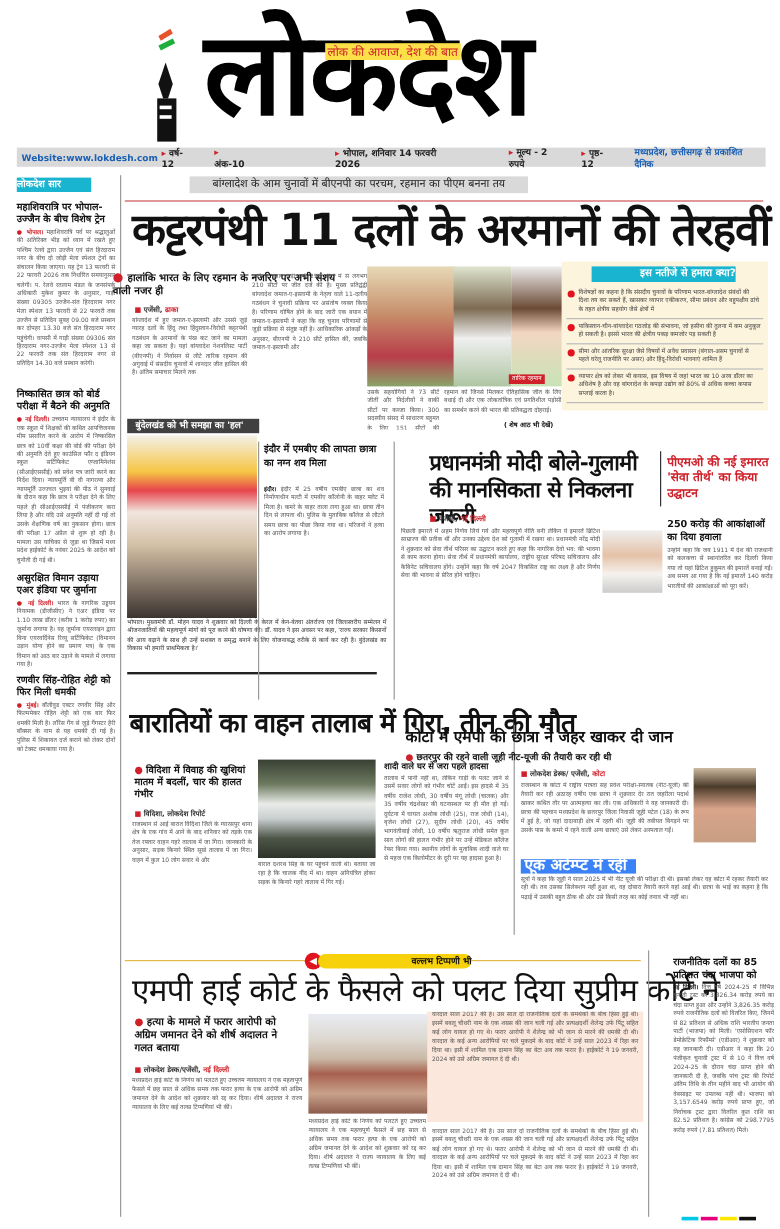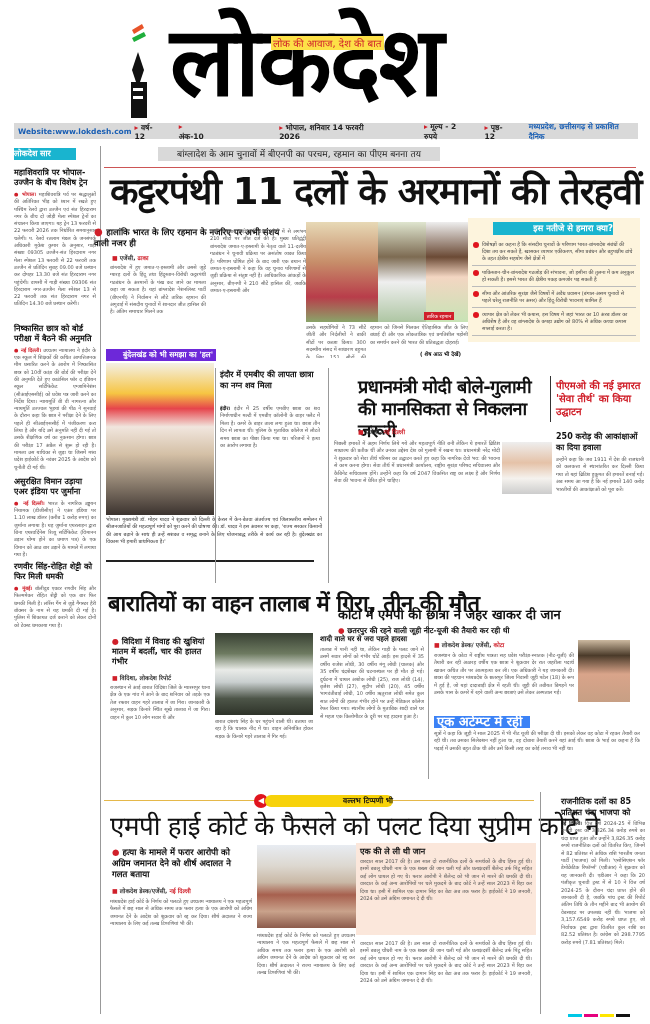--- a/index.html
+++ b/index.html
@@ -30,21 +30,21 @@
 .byline .city{color:#d0202a}
 .col{font-size:5px;line-height:7.4px;color:#555;text-align:justify}
 .photo-w1{left:306px;top:222px;width:75px;height:100px;background:linear-gradient(180deg,#e7d9b6 0%,#c78e6a 40%,#b83d4a 75%,#8aa46a 100%)}
 .photo-w2{left:380px;top:222px;width:50px;height:100px;background:linear-gradient(180deg,#dfe5cf 0%,#7d6b52 35%,#efefef 60%,#aec6a3 100%)}
 .photo-woman{left:430px;top:222px;width:40px;height:100px;background:linear-gradient(180deg,#eee 0%,#6b4a35 35%,#f3d6c2 55%,#c7e3b5 100%)}
 .caption-tag{left:424px;top:312px;width:30px;height:8px;background:#d0202a;color:#fff;font-size:5px;line-height:8px;text-align:center}
 .box-q{left:468px;top:218px;width:172px;height:124px;background:#fdf4dd}
 .box-q-title{left:493px;top:222px;width:120px;height:13px;background:#19b4cf;color:#fff;font-size:8.5px;font-weight:bold;text-align:right;line-height:13px}
 .qitem{font-size:5px;line-height:7px;color:#444;padding:3px 2px 3px 10px;border-bottom:1px solid #bbb;position:relative}
 .qitem::before{content:"";position:absolute;left:1px;top:4px;width:6px;height:6px;border-radius:50%;background:#e0141e}
-.bund-tag{left:106px;top:349px;width:110px;height:12px;background:#6d28d9;color:#fff;font-size:7.5px;font-weight:bold;line-height:12px;padding-left:17px}
+.bund-tag{left:106px;top:349px;width:110px;height:12px;background:#404040;color:#fff;font-size:7.5px;font-weight:bold;line-height:12px;padding-left:7px}
 .bund-photo{left:106px;top:363px;width:108px;height:152px;background:linear-gradient(180deg,#f3f0e6 0%,#f6c543 20%,#e6454c 32%,#efe5e0 45%,#c9b39a 60%,#3b332f 100%)}
 .bund-photo2{left:213px;top:363px;width:110px;height:152px;background:linear-gradient(180deg,#f4efe0 0%,#e9cf7b 20%,#cc4a55 32%,#8fb067 40%,#e8e2cf 55%,#b8a78c 80%,#e17583 100%)}
 .bund-cap{left:106px;top:516px;width:216px}
 .ind-head{left:220px;top:370px;width:100px;font-size:8px;font-weight:bold;line-height:10.5px;color:#111}
 .pm-head{left:358px;top:376px;width:190px;font-size:18px;font-weight:900;line-height:22px;color:#111;letter-spacing:-0.5px}
 .pmo-head{left:556px;top:379px;width:90px;font-size:10px;font-weight:bold;line-height:13px;color:#d0202a}
 .k140{left:556px;top:432px;width:88px;font-size:8px;font-weight:bold;line-height:10.5px;color:#111}
 .bar-head{left:108px;top:590px;font-size:22px;font-weight:900;line-height:28px;color:#111;letter-spacing:-0.5px}
 .vid-sub{left:112px;top:637px;width:100px;font-size:8px;font-weight:bold;line-height:10px;color:#111}
 .vid-sub::before{content:"● ";color:#d0202a}
@@ -180,21 +180,20 @@
 <div class="abs" style="left:104px;top:800px;width:430px;height:1px;background:#e5b84a"></div>
 <div class="abs vallabh-dot">◀</div>
 <div class="abs vallabh">वल्लभ टिप्पणी भी</div>
 <div class="abs sc-head">एमपी हाई कोर्ट के फैसले को  पलट दिया सुप्रीम कोर्ट ने</div>
 <div class="abs sc-sub">हत्या के मामले में फरार आरोपी को अग्रिम जमानत देने को शीर्ष अदालत ने गलत बताया</div>
 <div class="abs byline" style="left:112px;top:887px"><span>लोकदेश डेस्क/एजेंसी,</span> <span class="city">नई दिल्ली</span></div>
 <div class="abs col" style="left:110px;top:898px;width:142px;height:110px;overflow:hidden">मध्यप्रदेश हाई कोर्ट के निर्णय को पलटते हुए उच्चतम न्यायालय ने एक महत्वपूर्ण फैसले में छह साल से अधिक समय तक फरार हत्या के एक आरोपी को अग्रिम जमानत देने के आदेश को शुक्रवार को रद्द कर दिया। शीर्ष अदालत ने राज्य न्यायालय के लिए कई तल्ख टिप्पणियां भी कीं।</div>
 <div class="abs sc-photo"></div>
 <div class="abs col" style="left:257px;top:932px;width:98px;height:76px;overflow:hidden">मध्यप्रदेश हाई कोर्ट के निर्णय को पलटते हुए उच्चतम न्यायालय ने एक महत्वपूर्ण फैसले में छह साल से अधिक समय तक फरार हत्या के एक आरोपी को अग्रिम जमानत देने के आदेश को शुक्रवार को रद्द कर दिया। शीर्ष अदालत ने राज्य न्यायालय के लिए कई तल्ख टिप्पणियां भी कीं।</div>
 <div class="abs sc-box">
-  <div class="sc-head-box sc-box-h">एक की ले ली थी जान</div>
   <div class="col" style="padding:0 4px;height:72px;overflow:hidden">वारदात साल 2017 की है। उस साल दो राजनीतिक दलों के समर्थकों के बीच हिंसा हुई थी। इसमें बबलू चौधरी नाम के एक शख्स की जान चली गई और प्रत्यक्षदर्शी शैलेन्द्र उर्फ पिंटू सहित कई लोग घायल हो गए थे। फरार आरोपी ने शैलेन्द्र को भी जान से मारने की धमकी दी थी। वारदात के कई अन्य आरोपियों पर चले मुकदमे के बाद कोर्ट ने उन्हें साल 2023 में रिहा कर दिया था। इसी में शामिल एक दामान सिंह का बेटा अब तक फरार है। हाईकोर्ट ने 19 जनवरी, 2024 को उसे अग्रिम जमानत दे दी थी।</div>
 </div>
 <div class="abs col" style="left:360px;top:940px;width:172px;height:68px;overflow:hidden">वारदात साल 2017 की है। उस साल दो राजनीतिक दलों के समर्थकों के बीच हिंसा हुई थी। इसमें बबलू चौधरी नाम के एक शख्स की जान चली गई और प्रत्यक्षदर्शी शैलेन्द्र उर्फ पिंटू सहित कई लोग घायल हो गए थे। फरार आरोपी ने शैलेन्द्र को भी जान से मारने की धमकी दी थी। वारदात के कई अन्य आरोपियों पर चले मुकदमे के बाद कोर्ट ने उन्हें साल 2023 में रिहा कर दिया था। इसी में शामिल एक दामान सिंह का बेटा अब तक फरार है। हाईकोर्ट ने 19 जनवरी, 2024 को उसे अग्रिम जमानत दे दी थी।</div>
 
 <div class="abs vline" style="left:540px;top:792px;height:222px"></div>
 <div class="abs raj-head">राजनीतिक दलों का 85 प्रतिशत चंदा भाजपा को</div>
 <div class="abs col" style="left:561px;top:820px;width:84px;height:188px;overflow:hidden"><b style="color:#111">नई दिल्ली।</b> <span>वित्त वर्ष 2024-25 में विभिन्न चुनावी ट्रस्ट को 3,826.34 करोड़ रुपये का चंदा प्राप्त हुआ और उन्होंने 3,826.35 करोड़ रुपये राजनीतिक दलों को वितरित किए, जिनमें से 82 प्रतिशत से अधिक राशि भारतीय जनता पार्टी (भाजपा) को मिली। 'एसोसिएशन फॉर डेमोक्रेटिक रिफॉर्म्स' (एडीआर) ने शुक्रवार को यह जानकारी दी। एडीआर ने कहा कि 20 पंजीकृत चुनावी ट्रस्ट में से 10 ने वित्त वर्ष 2024-25 के दौरान चंदा प्राप्त होने की जानकारी दी है, जबकि पांच ट्रस्ट की रिपोर्ट अंतिम तिथि के तीन महीने बाद भी आयोग की वेबसाइट पर उपलब्ध नहीं थी। भाजपा को 3,157.6549 करोड़ रुपये प्राप्त हुए, जो निर्वाचक ट्रस्ट द्वारा वितरित कुल राशि का 82.52 प्रतिशत है। कांग्रेस को 298.7795 करोड़ रुपये (7.81 प्रतिशत) मिले।</span></div>
 
 <div class="abs cmyk" style="left:568px;background:#00c8e6"></div>
 <div class="abs cmyk" style="left:584px;background:#e6007e"></div>

